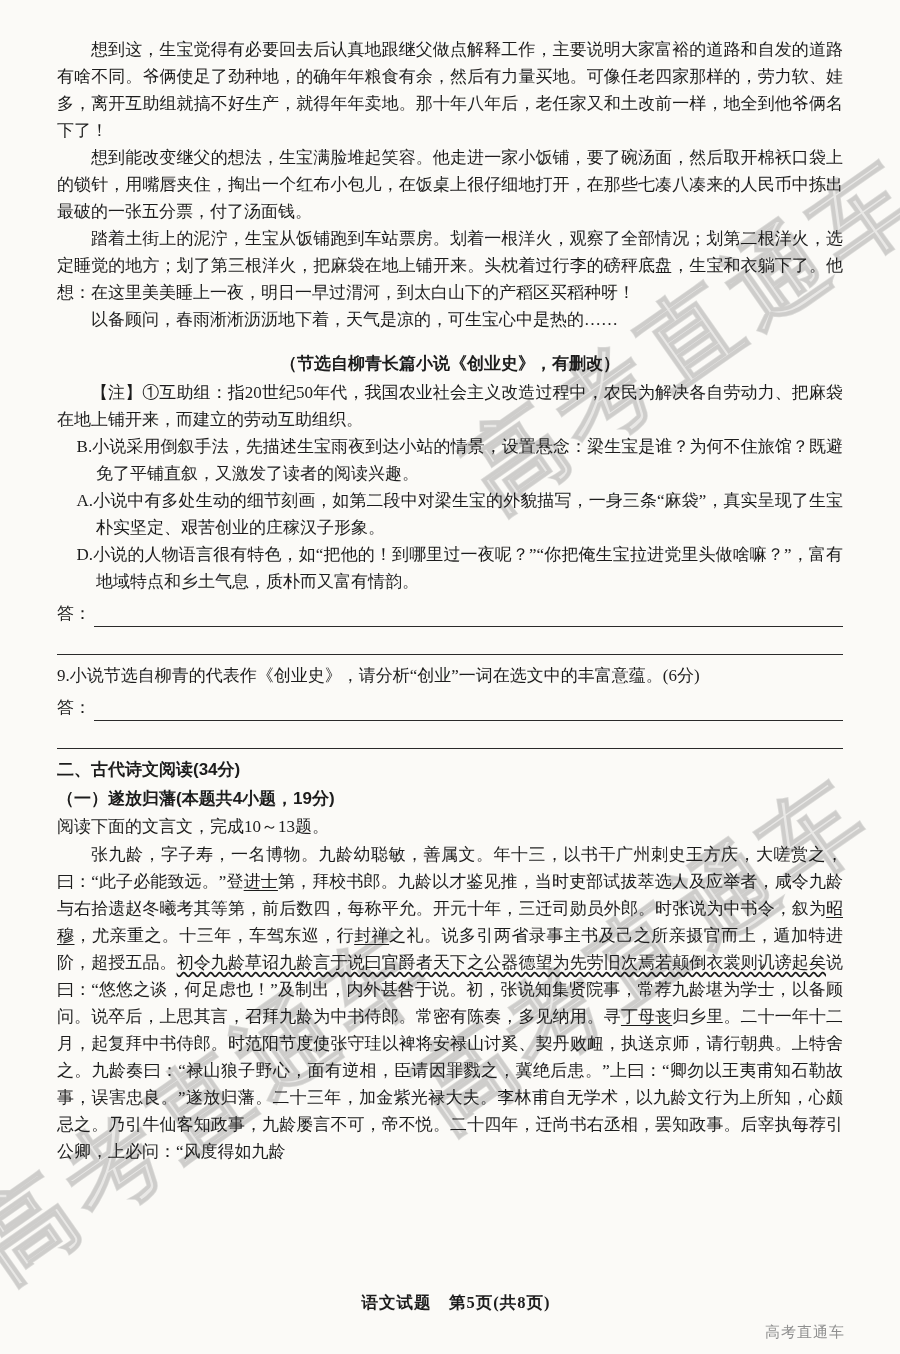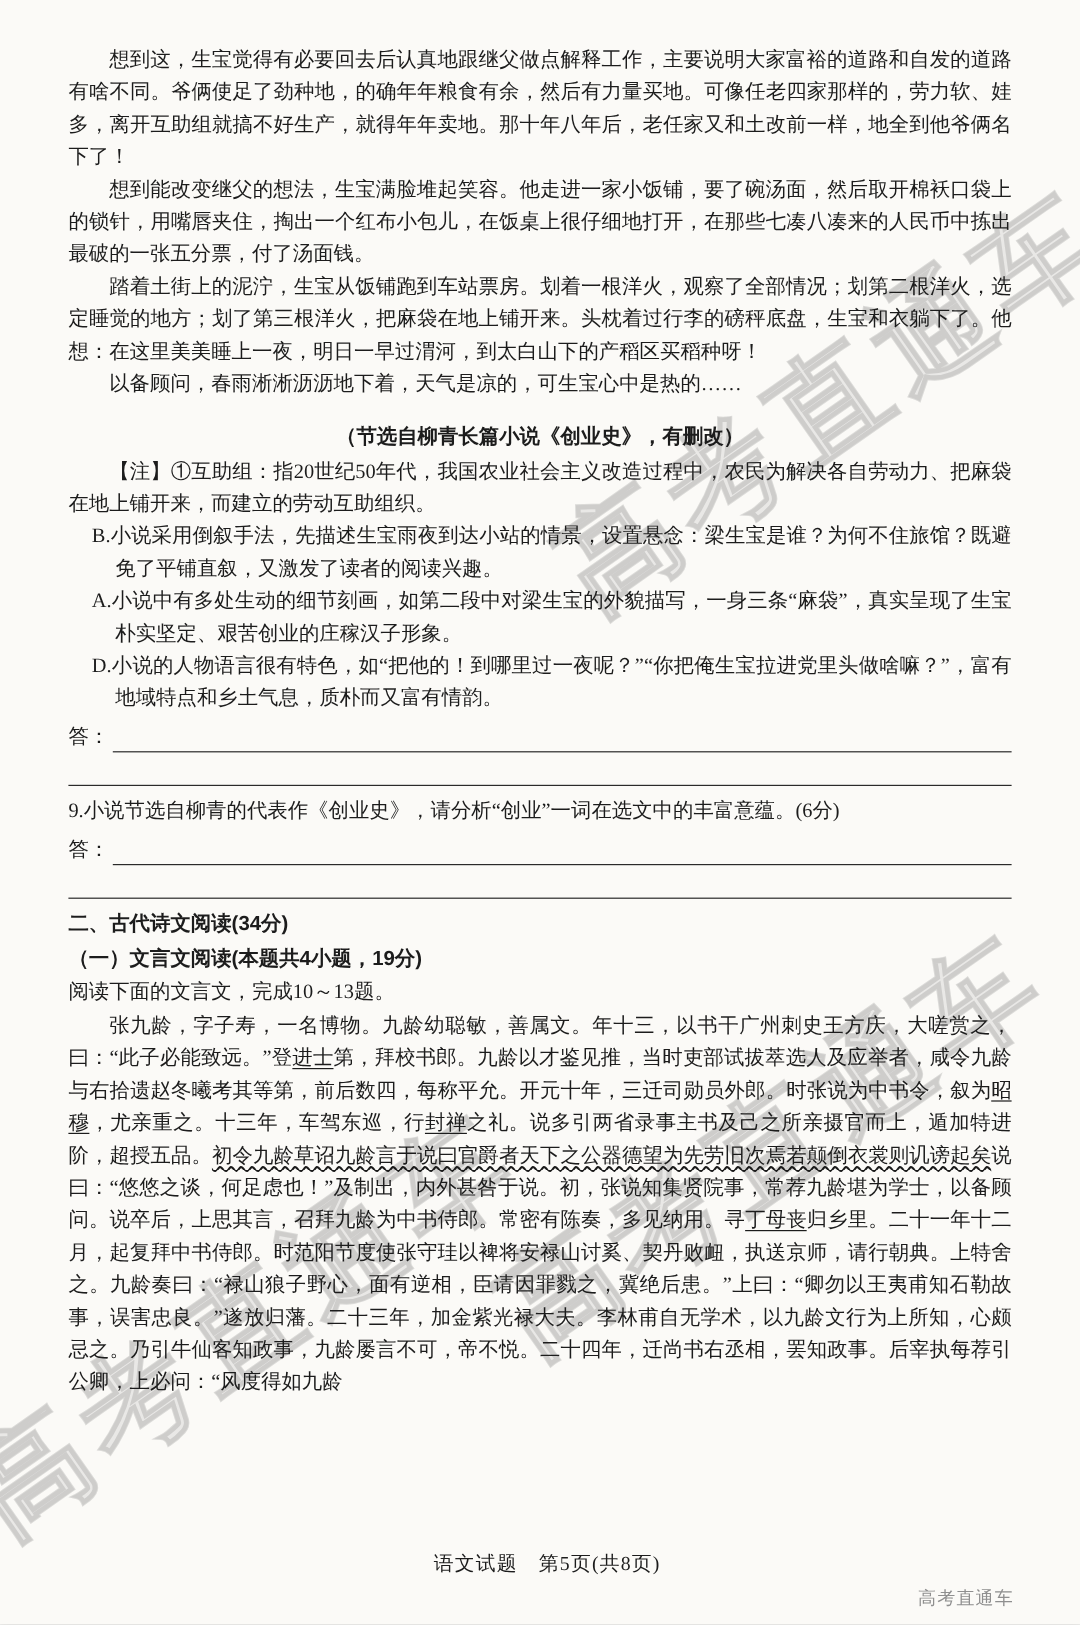--- a/index.html
+++ b/index.html
@@ -28,21 +28,21 @@
   .full-line { border-bottom:1.4px solid #2a2a2a; height:27px; margin-bottom:7px; }
   .sec-heading { font-weight:bold; margin:4px 0 0 0; font-family:"Liberation Sans","DejaVu Sans",sans-serif; }
   .sub-heading { font-weight:bold; margin:2px 0 0 0; font-family:"Liberation Sans","DejaVu Sans",sans-serif; }
   .instruction { margin:1px 0 0 0; }
   .classical { margin:1px 0 0 0; text-indent:2em; }
   .seg-normal { }
   .seg-line { text-decoration-line:underline; text-decoration-style:solid; text-underline-offset:3px; }
   .seg-wavy { text-decoration-line:underline; text-decoration-style:wavy; text-underline-offset:3px; }
   .footer {
     position:absolute; left:12px; right:0; bottom:40px;
-    text-align:center; font-weight:normal; font-size:16.5px;
+    text-align:center; font-weight:bold; font-size:16.5px;
     letter-spacing:1px;
   }
   .brand {
     position:absolute; right:55px; bottom:12px;
     color:#8f8f8f; font-size:15px; letter-spacing:1px;
   }
   .watermark {
     position:absolute;
     font-size:96px; font-weight:bold;
     white-space:nowrap; letter-spacing:10px;
@@ -87,21 +87,21 @@
     <div class="full-line"></div>
 
     <p class="q-stem">9.小说节选自柳青的代表作《创业史》，请分析“创业”一词在选文中的丰富意蕴。(6分)</p>
     <div class="answer-row">
       <span class="answer-label">答：</span>
       <span class="ans-line"></span>
     </div>
     <div class="full-line"></div>
 
     <p class="sec-heading">二、古代诗文阅读(34分)</p>
-    <p class="sub-heading">（一）文言文阅读(本题共4小题，19分)</p>
+    <p class="sub-heading">（一）遂放归藩(本题共4小题，19分)</p>
     <p class="instruction">阅读下面的文言文，完成10～13题。</p>
 
     <p class="classical"><span class="seg-normal">张九龄，字子寿，一名博物。九龄幼聪敏，善属文。年十三，以书干广州刺史王方庆，大嗟赏之，曰：“此子必能致远。”登</span><span class="seg-line">进士</span><span class="seg-normal">第，拜校书郎。九龄以才鉴见推，当时吏部试拔萃选人及应举者，咸令九龄与右拾遗赵冬曦考其等第，前后数四，每称平允。开元十年，三迁司勋员外郎。时张说为中书令，叙为</span><span class="seg-line">昭穆</span><span class="seg-normal">，尤亲重之。十三年，车驾东巡，行</span><span class="seg-line">封禅</span><span class="seg-normal">之礼。说多引两省录事主书及己之所亲摄官而上，遁加特进阶，超授五品。</span><span class="seg-wavy">初令九龄草诏九龄言于说曰官爵者天下之公器德望为先劳旧次焉若颠倒衣裳则讥谤起矣</span><span class="seg-normal">说曰：“悠悠之谈，何足虑也！”及制出，内外甚咎于说。初，张说知集贤院事，常荐九龄堪为学士，以备顾问。说卒后，上思其言，召拜九龄为中书侍郎。常密有陈奏，多见纳用。寻</span><span class="seg-line">丁母丧</span><span class="seg-normal">归乡里。二十一年十二月，起复拜中书侍郎。时范阳节度使张守珪以裨将安禄山讨奚、契丹败衄，执送京师，请行朝典。上特舍之。九龄奏曰：“禄山狼子野心，面有逆相，臣请因罪戮之，冀绝后患。”上曰：“卿勿以王夷甫知石勒故事，误害忠良。”遂放归藩。二十三年，加金紫光禄大夫。李林甫自无学术，以九龄文行为上所知，心颇忌之。乃引牛仙客知政事，九龄屡言不可，帝不悦。二十四年，迁尚书右丞相，罢知政事。后宰执每荐引公卿，上必问：“风度得如九龄</span></p>
 
   </div>
 
   <div class="footer">语文试题　第5页(共8页)</div>
   <div class="brand">高考直通车</div>
 
 </div>

